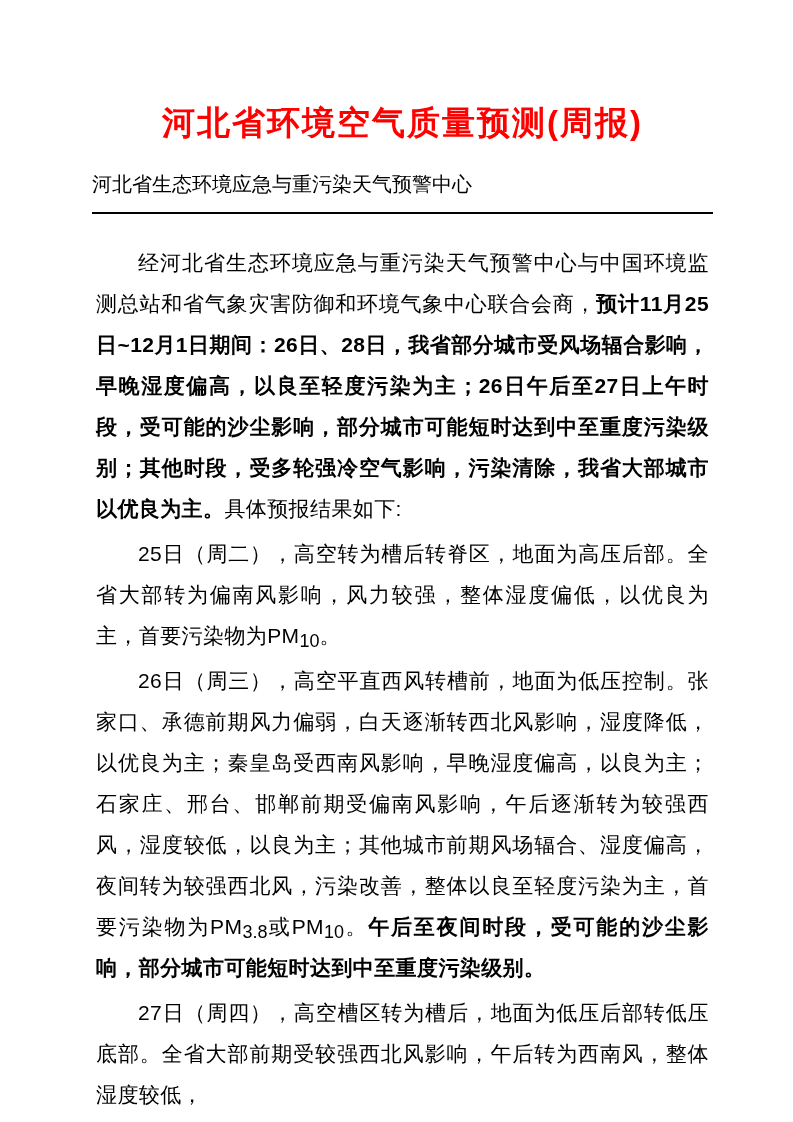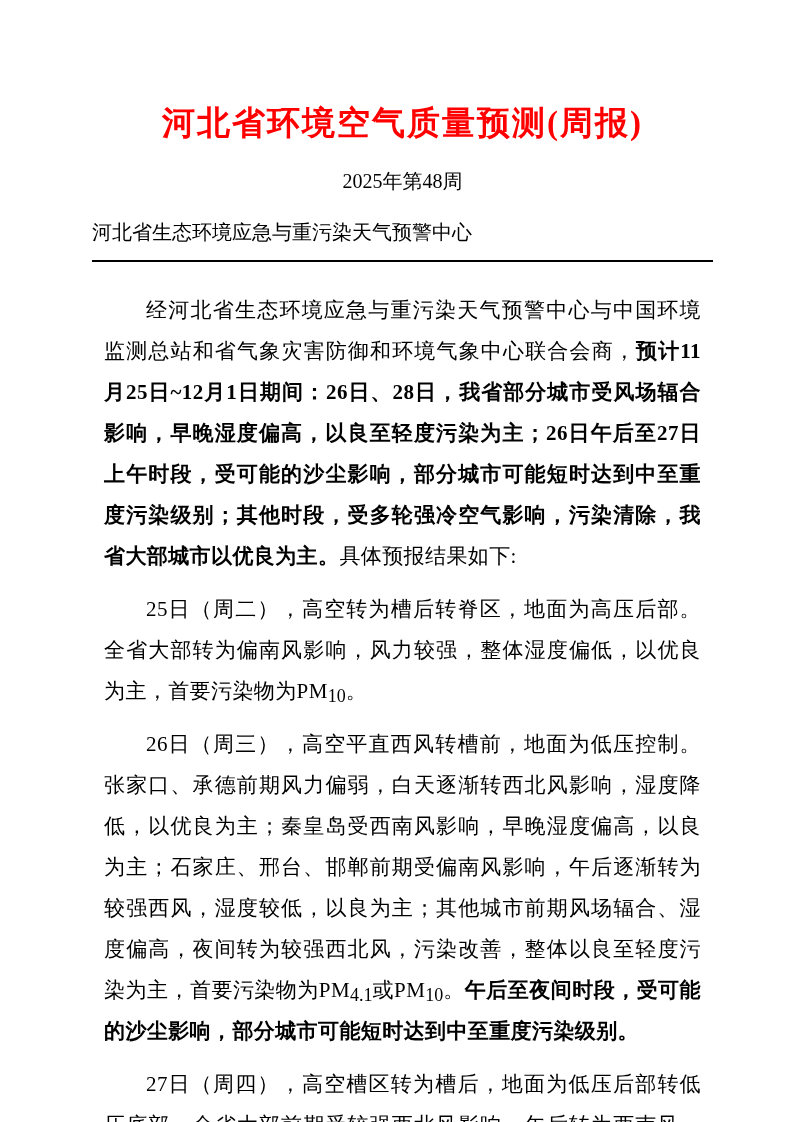--- a/index.html
+++ b/index.html
@@ -7,21 +7,21 @@
     padding: 0;
     background: #ffffff;
   }
   .page {
     position: relative;
     width: 723px;
     height: 1122px;
     background: #ffffff;
     overflow: hidden;
     color: #000000;
-    font-family: Liberation Serif, serif;
+    font-family: Liberation Sans, sans-serif;
   }
   .content {
     margin-left: 92px;
     width: 621px;
   }
   .title {
     margin: 0;
     padding-top: 100px;
     text-align: center;
     font-size: 33px;
@@ -51,44 +51,43 @@
   }
   .doc-body {
     margin-top: 28px;
     font-size: 21px;
     line-height: 41px;
     text-align: justify;
     text-justify: inter-ideograph;
     letter-spacing: 0.4px;
   }
   .para {
-    margin: 12px;
+    margin: 4px;
     text-indent: 2em;
   }
   .b {
     font-weight: bold;
   }
   .sub {
     font-size: 18px;
     letter-spacing: 0;
     vertical-align: -4px;
     line-height: 1;
   }
 </style>
 </head>
 <body>
 
 <div class="page" style="background: rgb(255, 255, 255); color: rgb(0, 0, 0);">
   <div class="content">
     <h1 class="title" style="color: rgb(255, 0, 0);">河北省环境空气质量预测(周报)</h1>
-    <div class="subtitle">2025年第48周</div>
     <div class="meta-row">
       <span>河北省生态环境应急与重污染天气预警中心</span>
     </div>
     <div class="rule"></div>
     <div class="doc-body">
         <p class="para"><span class="">经河北省生态环境应急与重污染天气预警中心与中国环境监测总站和省气象灾害防御和环境气象中心联合会商，</span><span class="b">预计11月25日~12月1日期间：26日、28日，我省部分城市受风场辐合影响，早晚湿度偏高，以良至轻度污染为主；26日午后至27日上午时段，受可能的沙尘影响，部分城市可能短时达到中至重度污染级别；其他时段，受多轮强冷空气影响，污染清除，我省大部城市以优良为主。</span><span class="">具体预报结果如下:</span></p>
         <p class="para"><span class="">25日（周二），高空转为槽后转脊区，地面为高压后部。全省大部转为偏南风影响，风力较强，整体湿度偏低，以优良为主，首要污染物为PM</span><span class="sub">10</span><span class="">。</span></p>
-        <p class="para"><span class="">26日（周三），高空平直西风转槽前，地面为低压控制。张家口、承德前期风力偏弱，白天逐渐转西北风影响，湿度降低，以优良为主；秦皇岛受西南风影响，早晚湿度偏高，以良为主；石家庄、邢台、邯郸前期受偏南风影响，午后逐渐转为较强西风，湿度较低，以良为主；其他城市前期风场辐合、湿度偏高，夜间转为较强西北风，污染改善，整体以良至轻度污染为主，首要污染物为PM</span><span class="sub">4.1</span><span class="">或PM</span><span class="sub">10</span><span class="">。</span><span class="b">午后至夜间时段，受可能的沙尘影响，部分城市可能短时达到中至重度污染级别。</span></p>
+        <p class="para"><span class="">26日（周三），高空平直西风转槽前，地面为低压控制。张家口、承德前期风力偏弱，白天逐渐转西北风影响，湿度降低，以优良为主；秦皇岛受西南风影响，早晚湿度偏高，以良为主；石家庄、邢台、邯郸前期受偏南风影响，午后逐渐转为较强西风，湿度较低，以良为主；其他城市前期风场辐合、湿度偏高，夜间转为较强西北风，污染改善，整体以良至轻度污染为主，首要污染物为PM</span><span class="sub">3.8</span><span class="">或PM</span><span class="sub">10</span><span class="">。</span><span class="b">午后至夜间时段，受可能的沙尘影响，部分城市可能短时达到中至重度污染级别。</span></p>
         <p class="para"><span class="">27日（周四），高空槽区转为槽后，地面为低压后部转低压底部。全省大部前期受较强西北风影响，午后转为西南风，整体湿度较低，</span></p>
       </div>
   </div>
 </div>
 
 </body></html>

